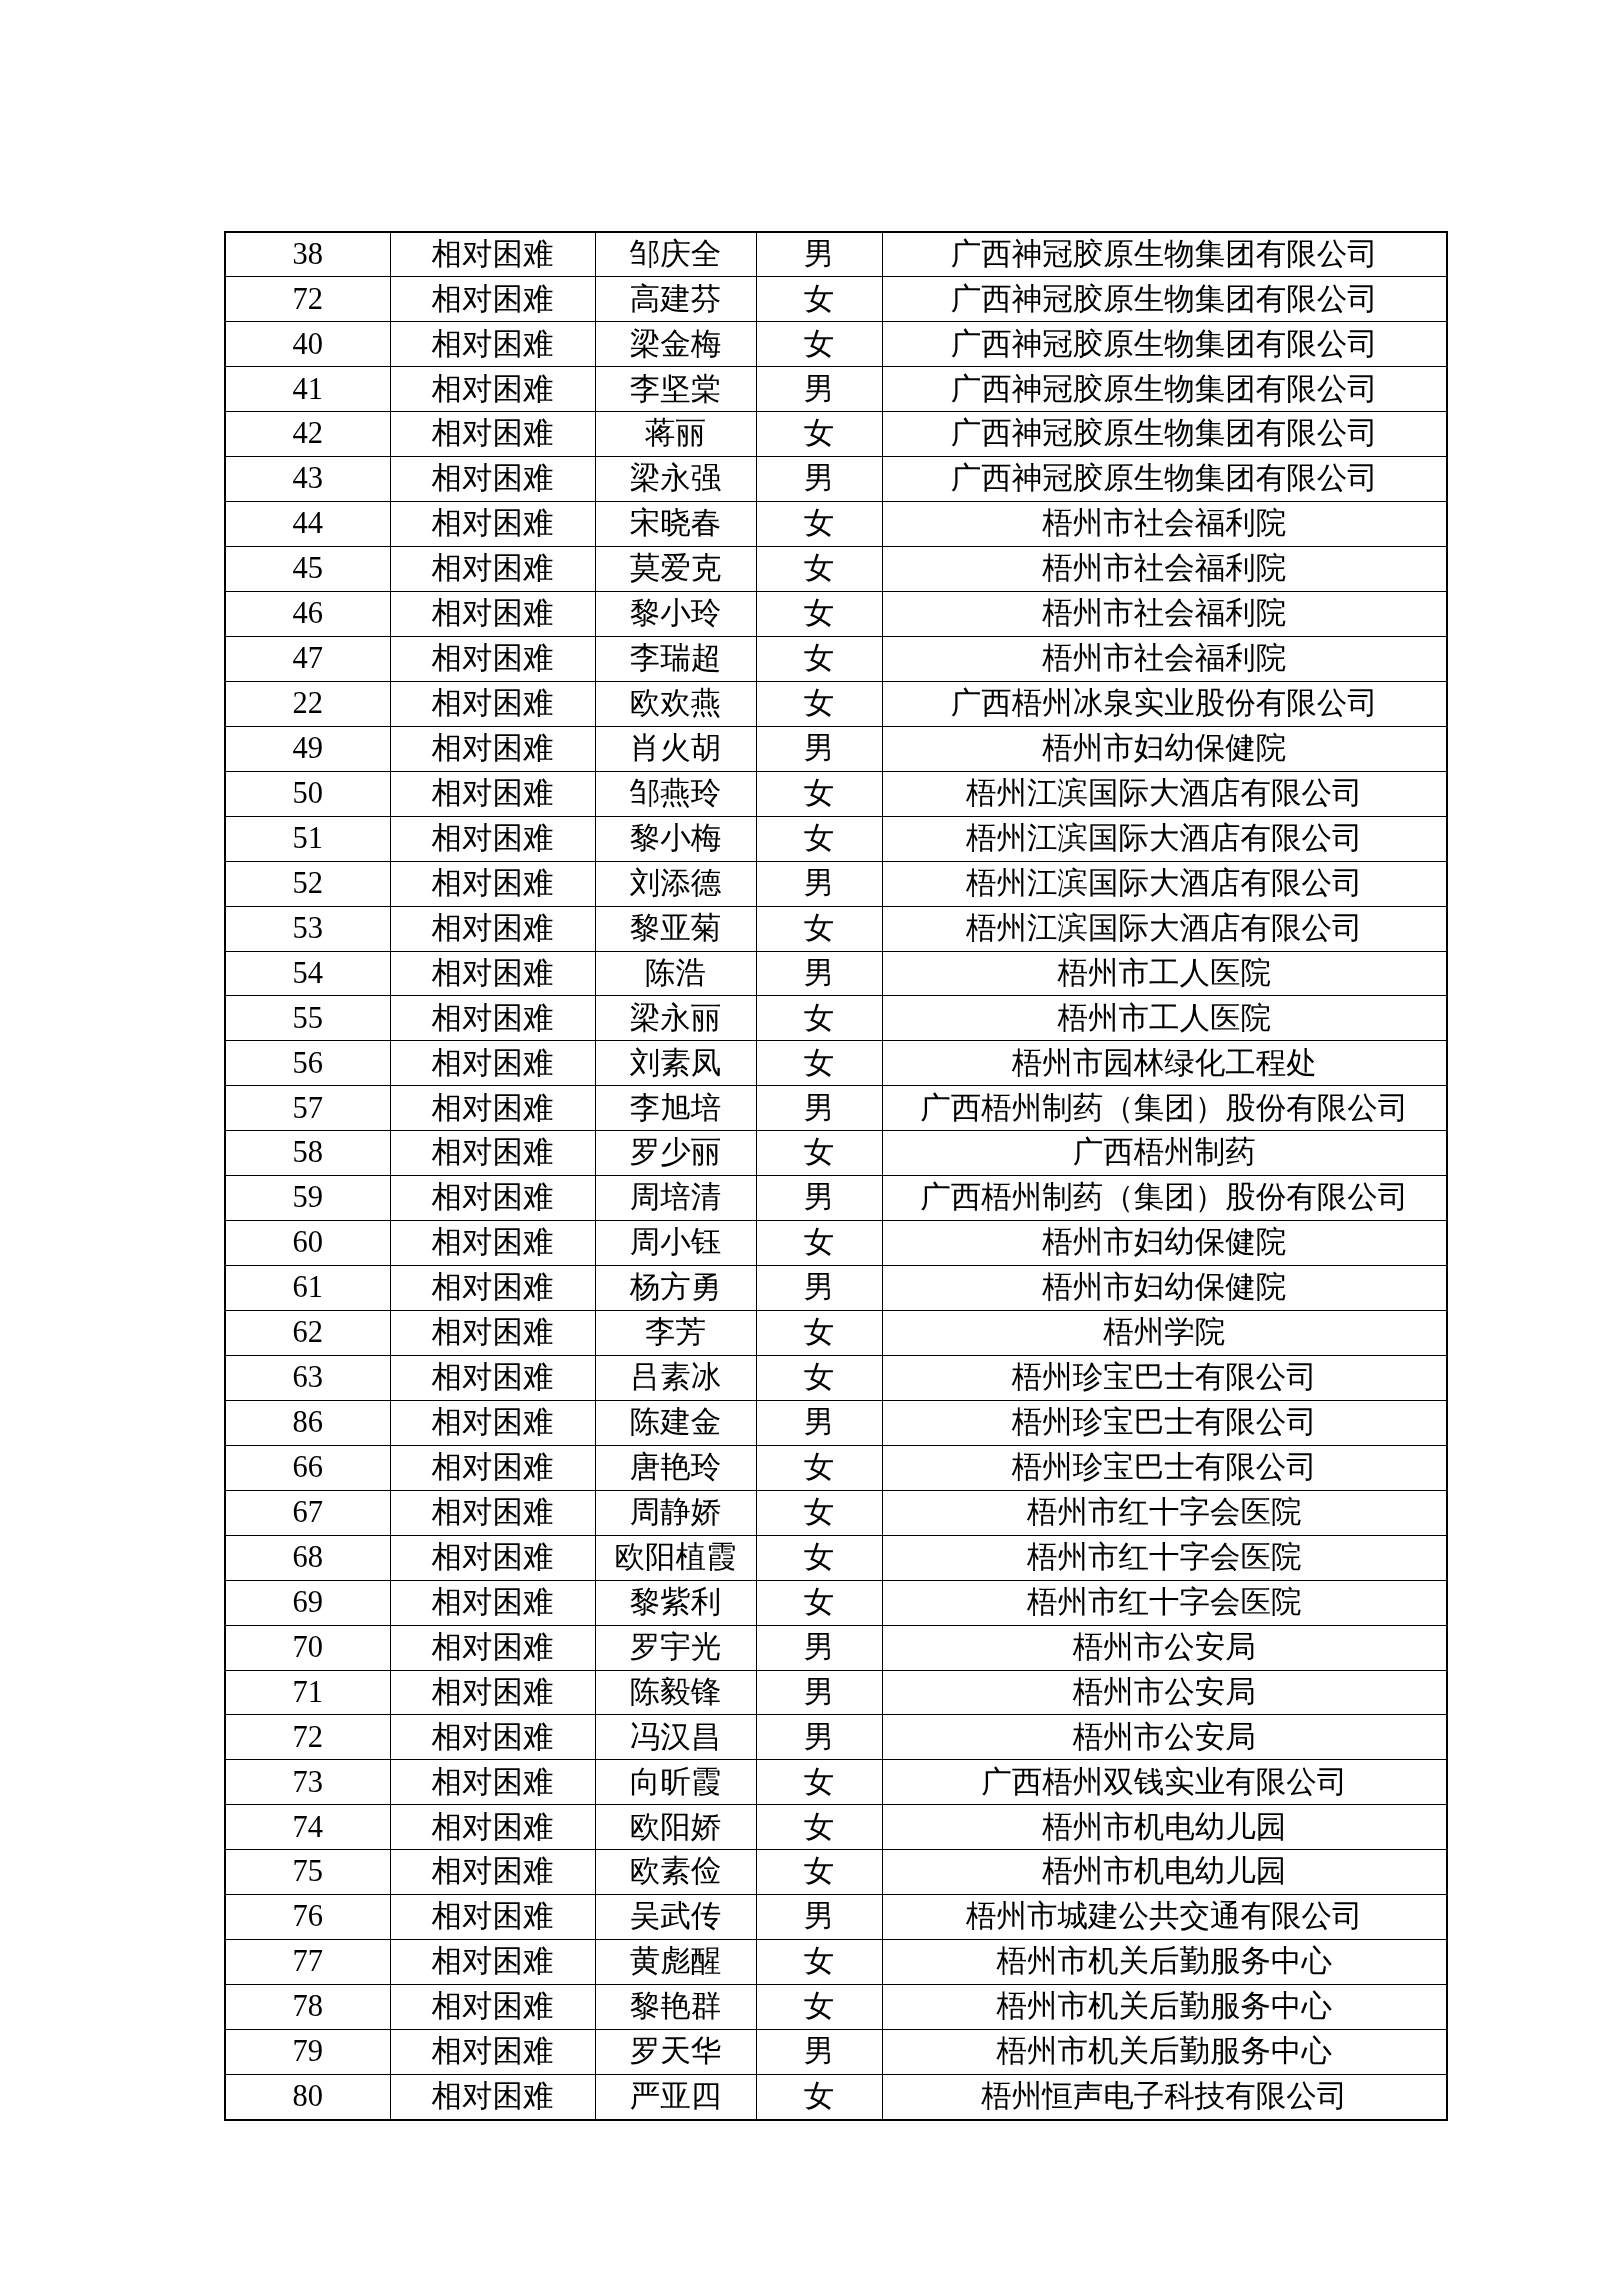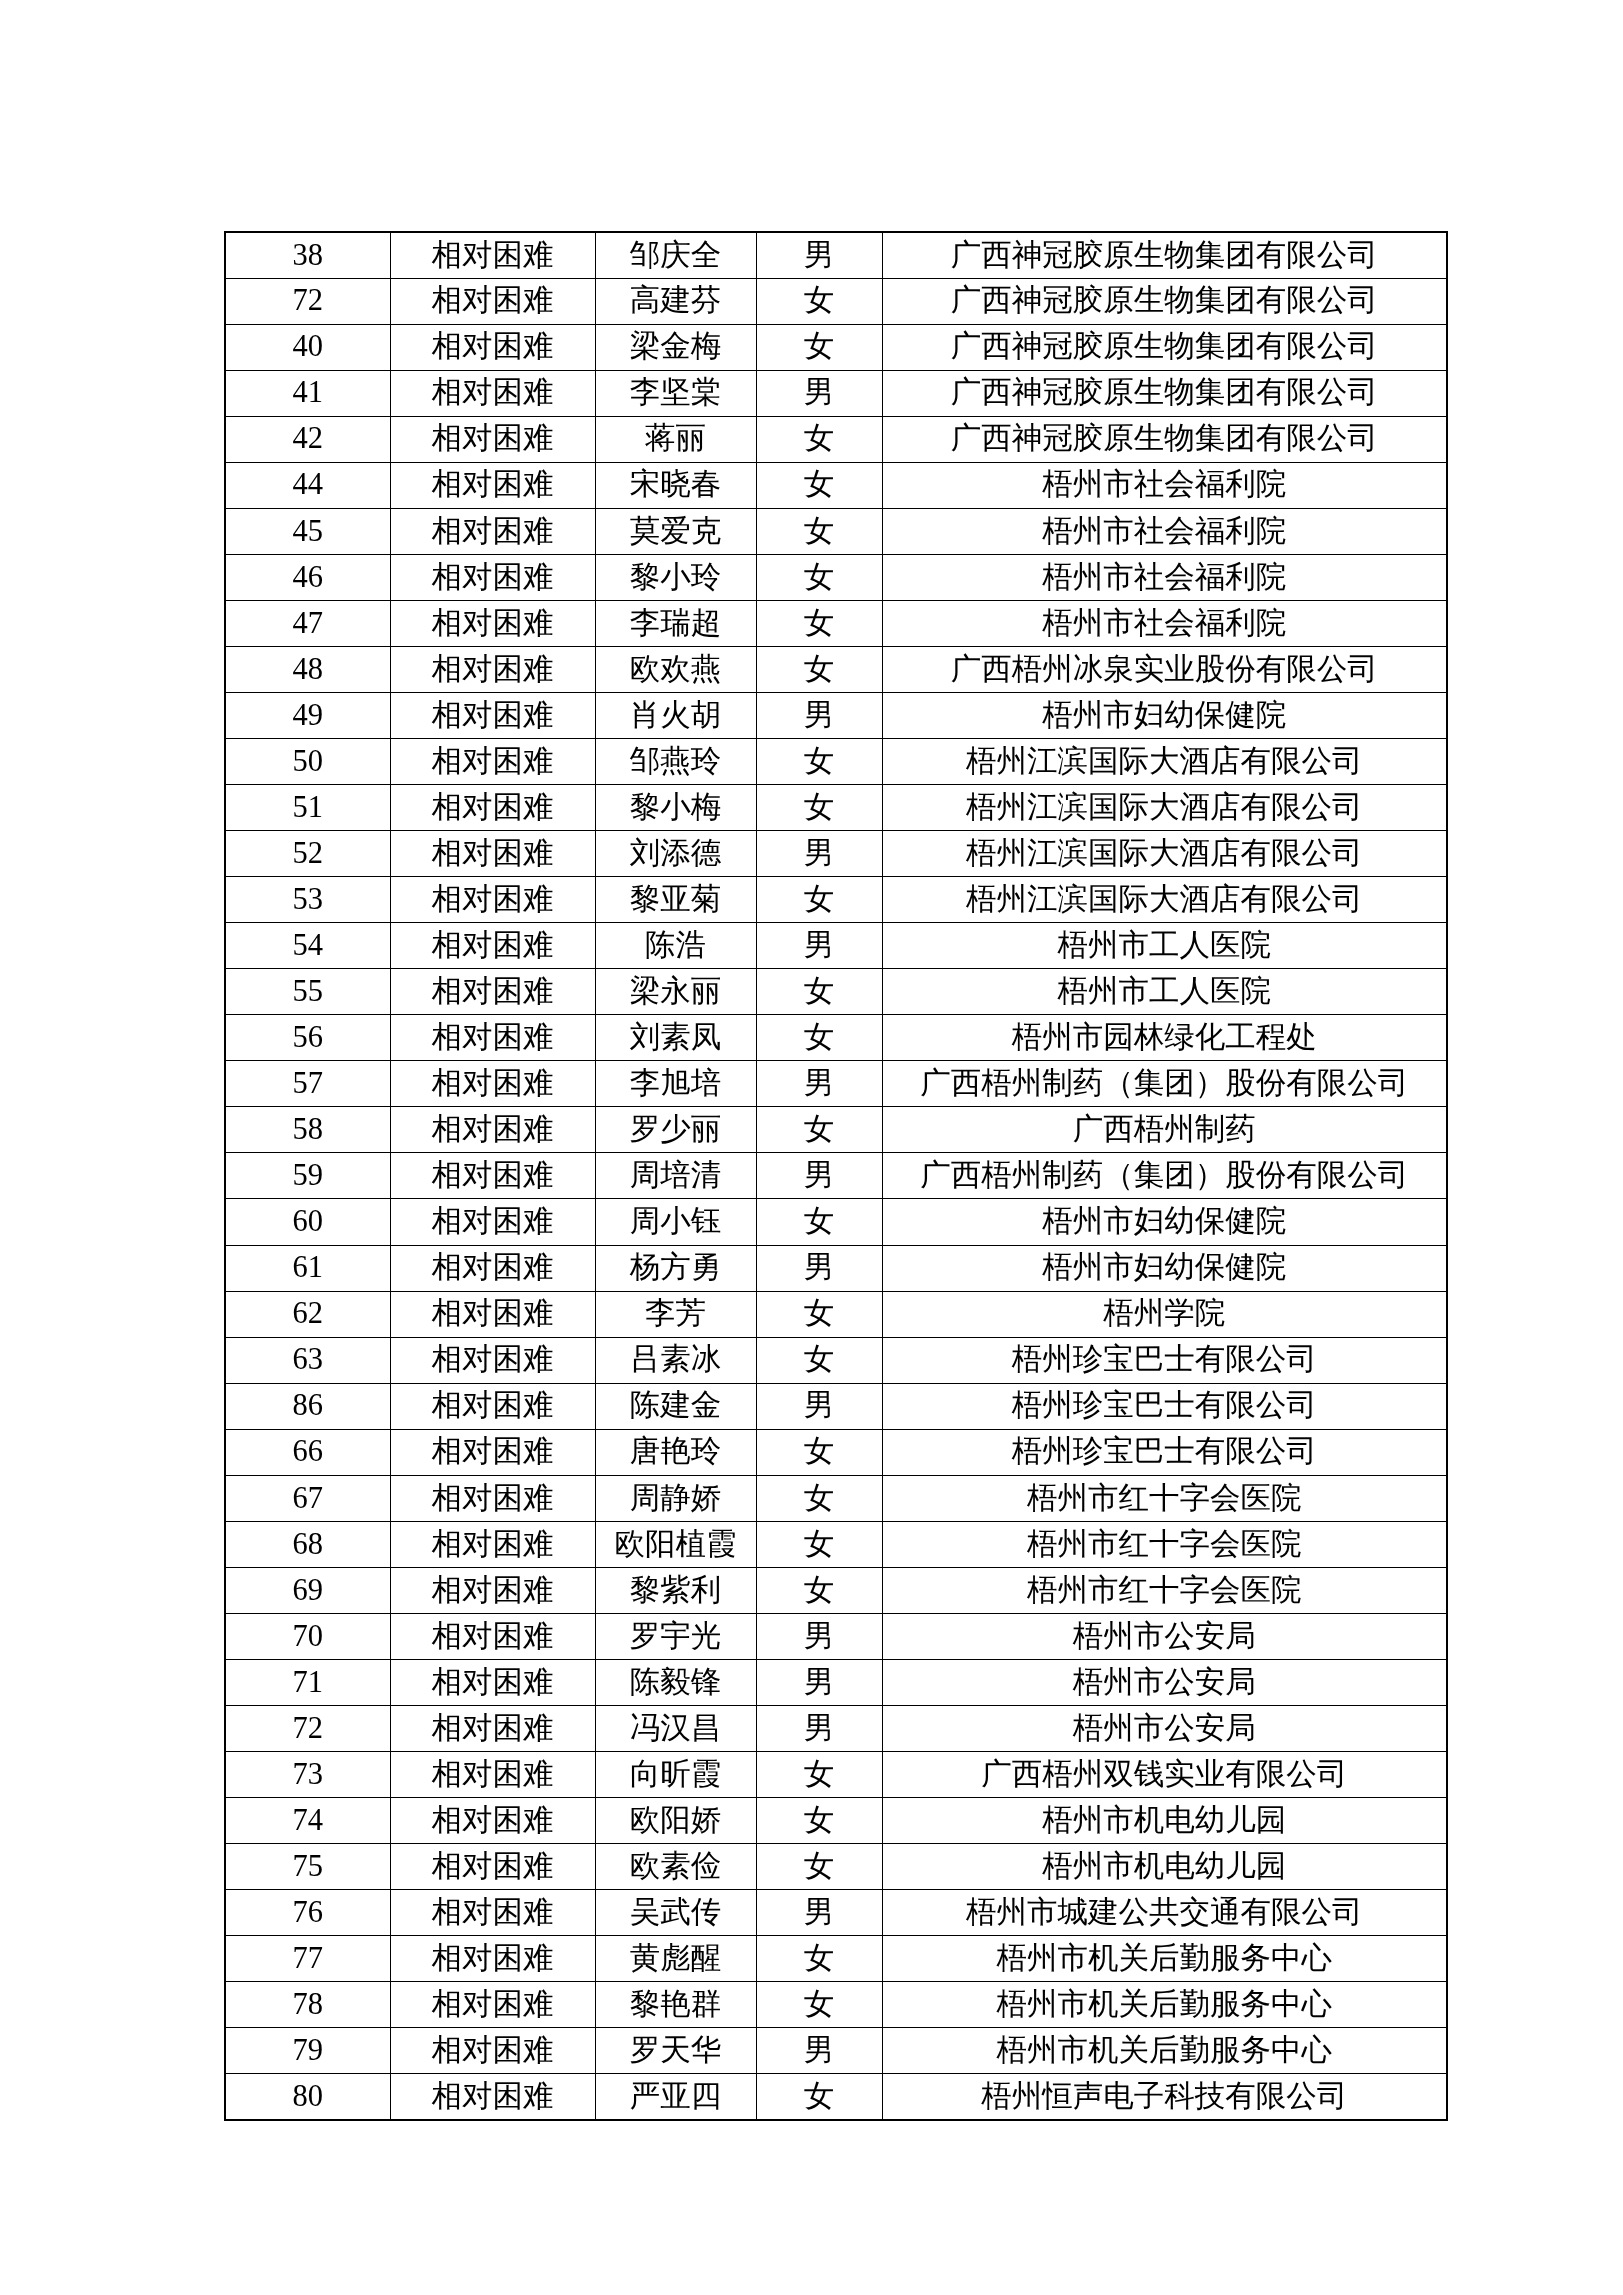--- a/index.html
+++ b/index.html
@@ -92,20 +92,27 @@
     <td>广西神冠胶原生物集团有限公司</td>
   </tr>
         <tr>
     <td>42</td>
     <td>相对困难</td>
     <td>蒋丽</td>
     <td>女</td>
     <td>广西神冠胶原生物集团有限公司</td>
   </tr>
         <tr>
+    <td>43</td>
+    <td>相对困难</td>
+    <td>梁永强</td>
+    <td>男</td>
+    <td>广西神冠胶原生物集团有限公司</td>
+  </tr>
+        <tr>
     <td>44</td>
     <td>相对困难</td>
     <td>宋晓春</td>
     <td>女</td>
     <td>梧州市社会福利院</td>
   </tr>
         <tr>
     <td>45</td>
     <td>相对困难</td>
     <td>莫爱克</td>
@@ -120,21 +127,21 @@
     <td>梧州市社会福利院</td>
   </tr>
         <tr>
     <td>47</td>
     <td>相对困难</td>
     <td>李瑞超</td>
     <td>女</td>
     <td>梧州市社会福利院</td>
   </tr>
         <tr>
-    <td>48</td>
+    <td>22</td>
     <td>相对困难</td>
     <td>欧欢燕</td>
     <td>女</td>
     <td>广西梧州冰泉实业股份有限公司</td>
   </tr>
         <tr>
     <td>49</td>
     <td>相对困难</td>
     <td>肖火胡</td>
     <td>男</td>

